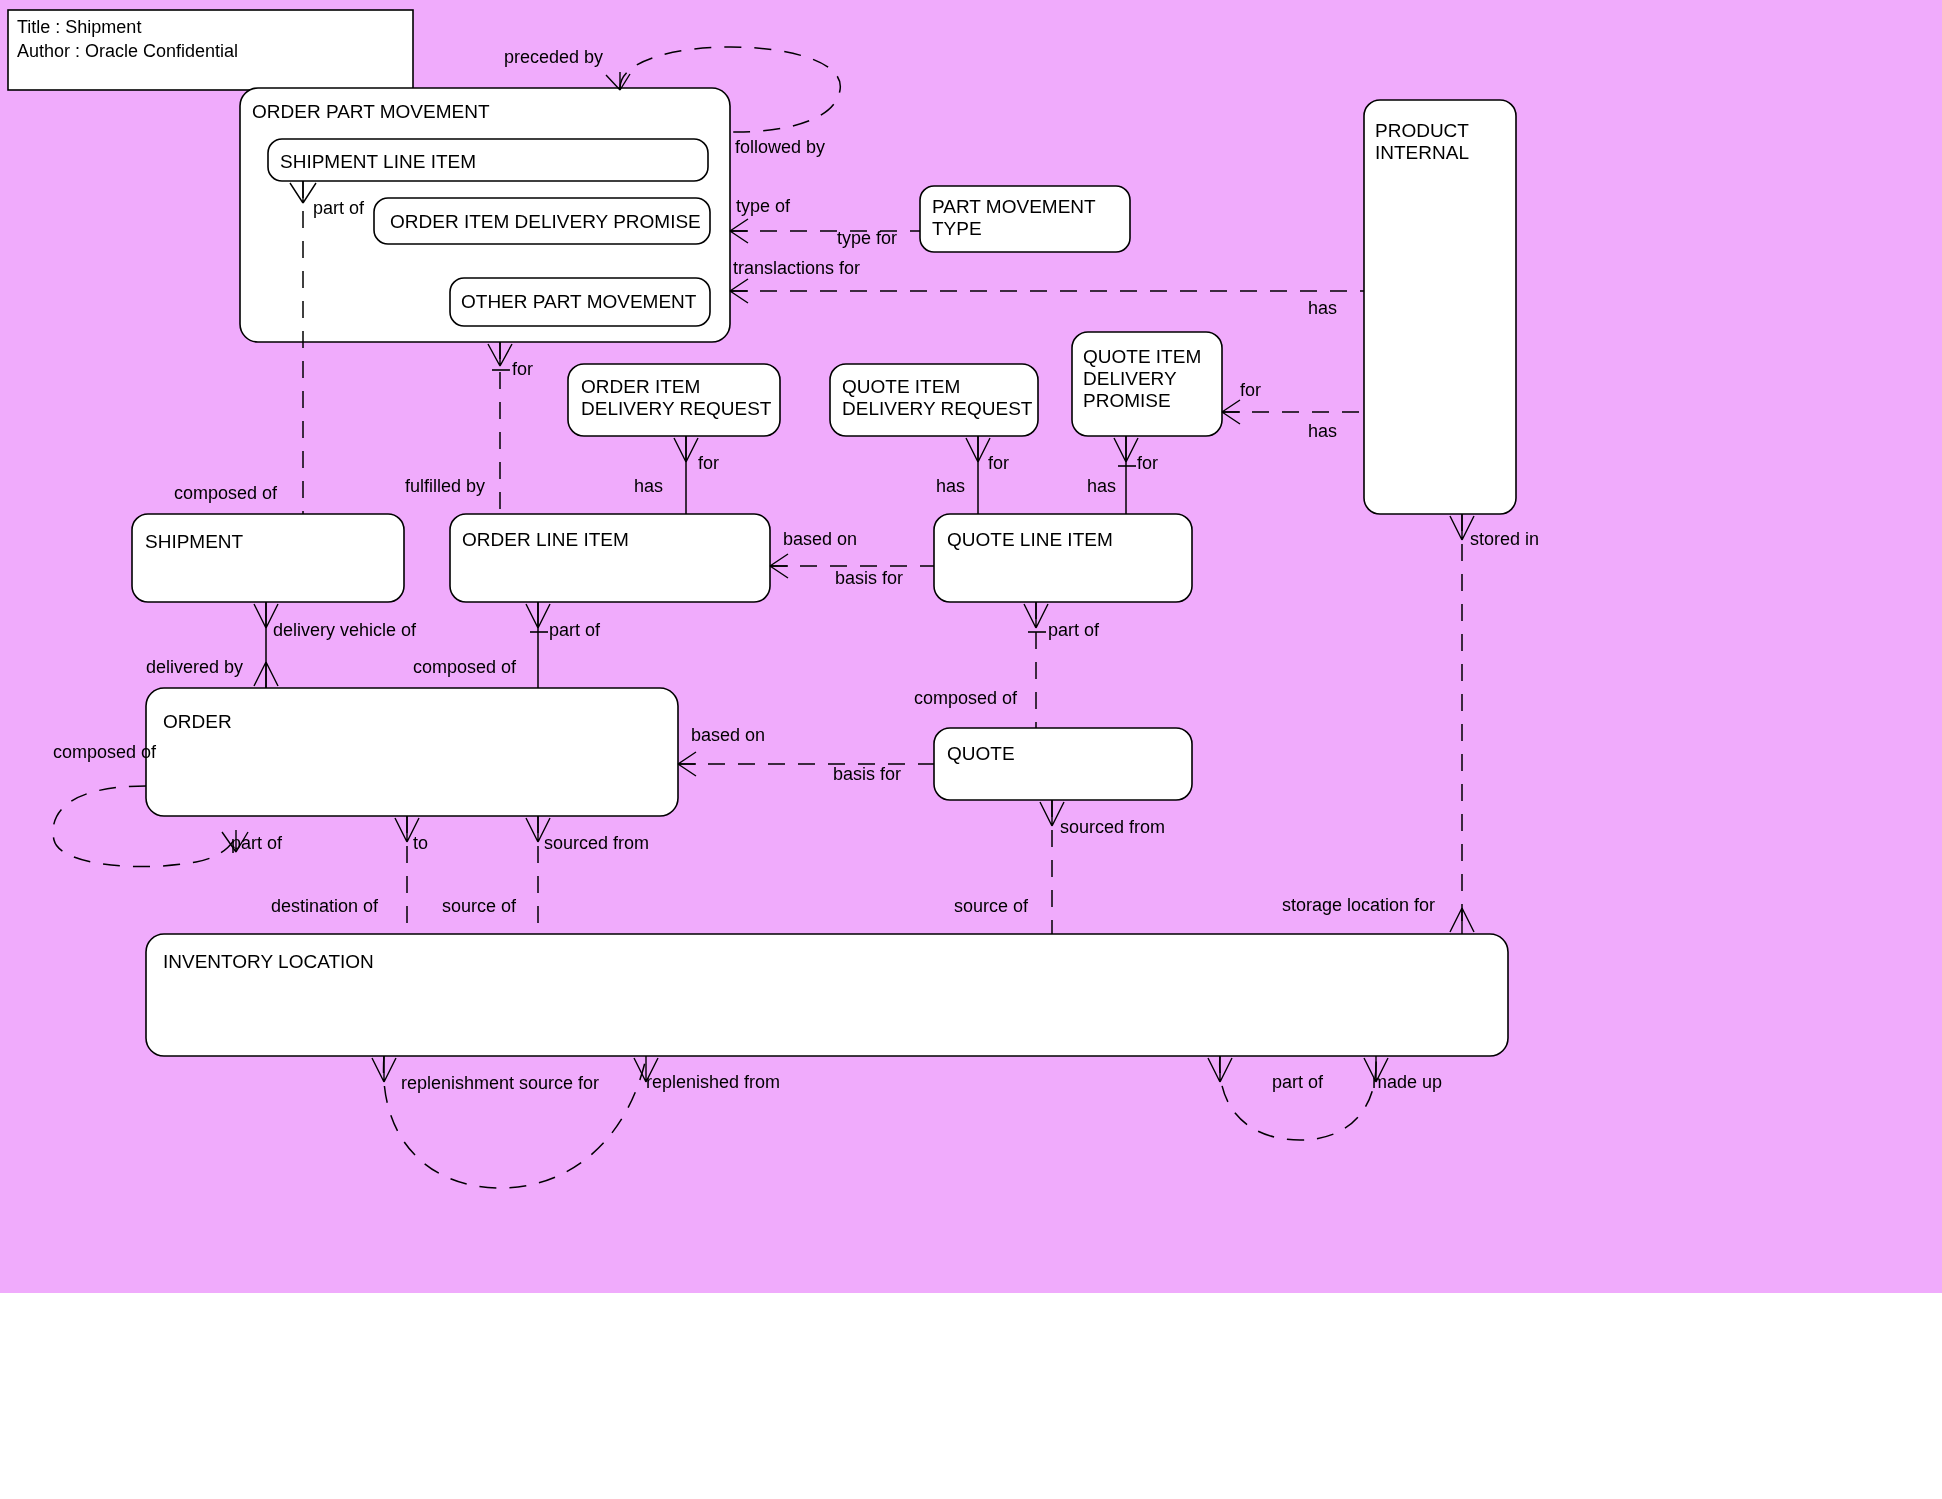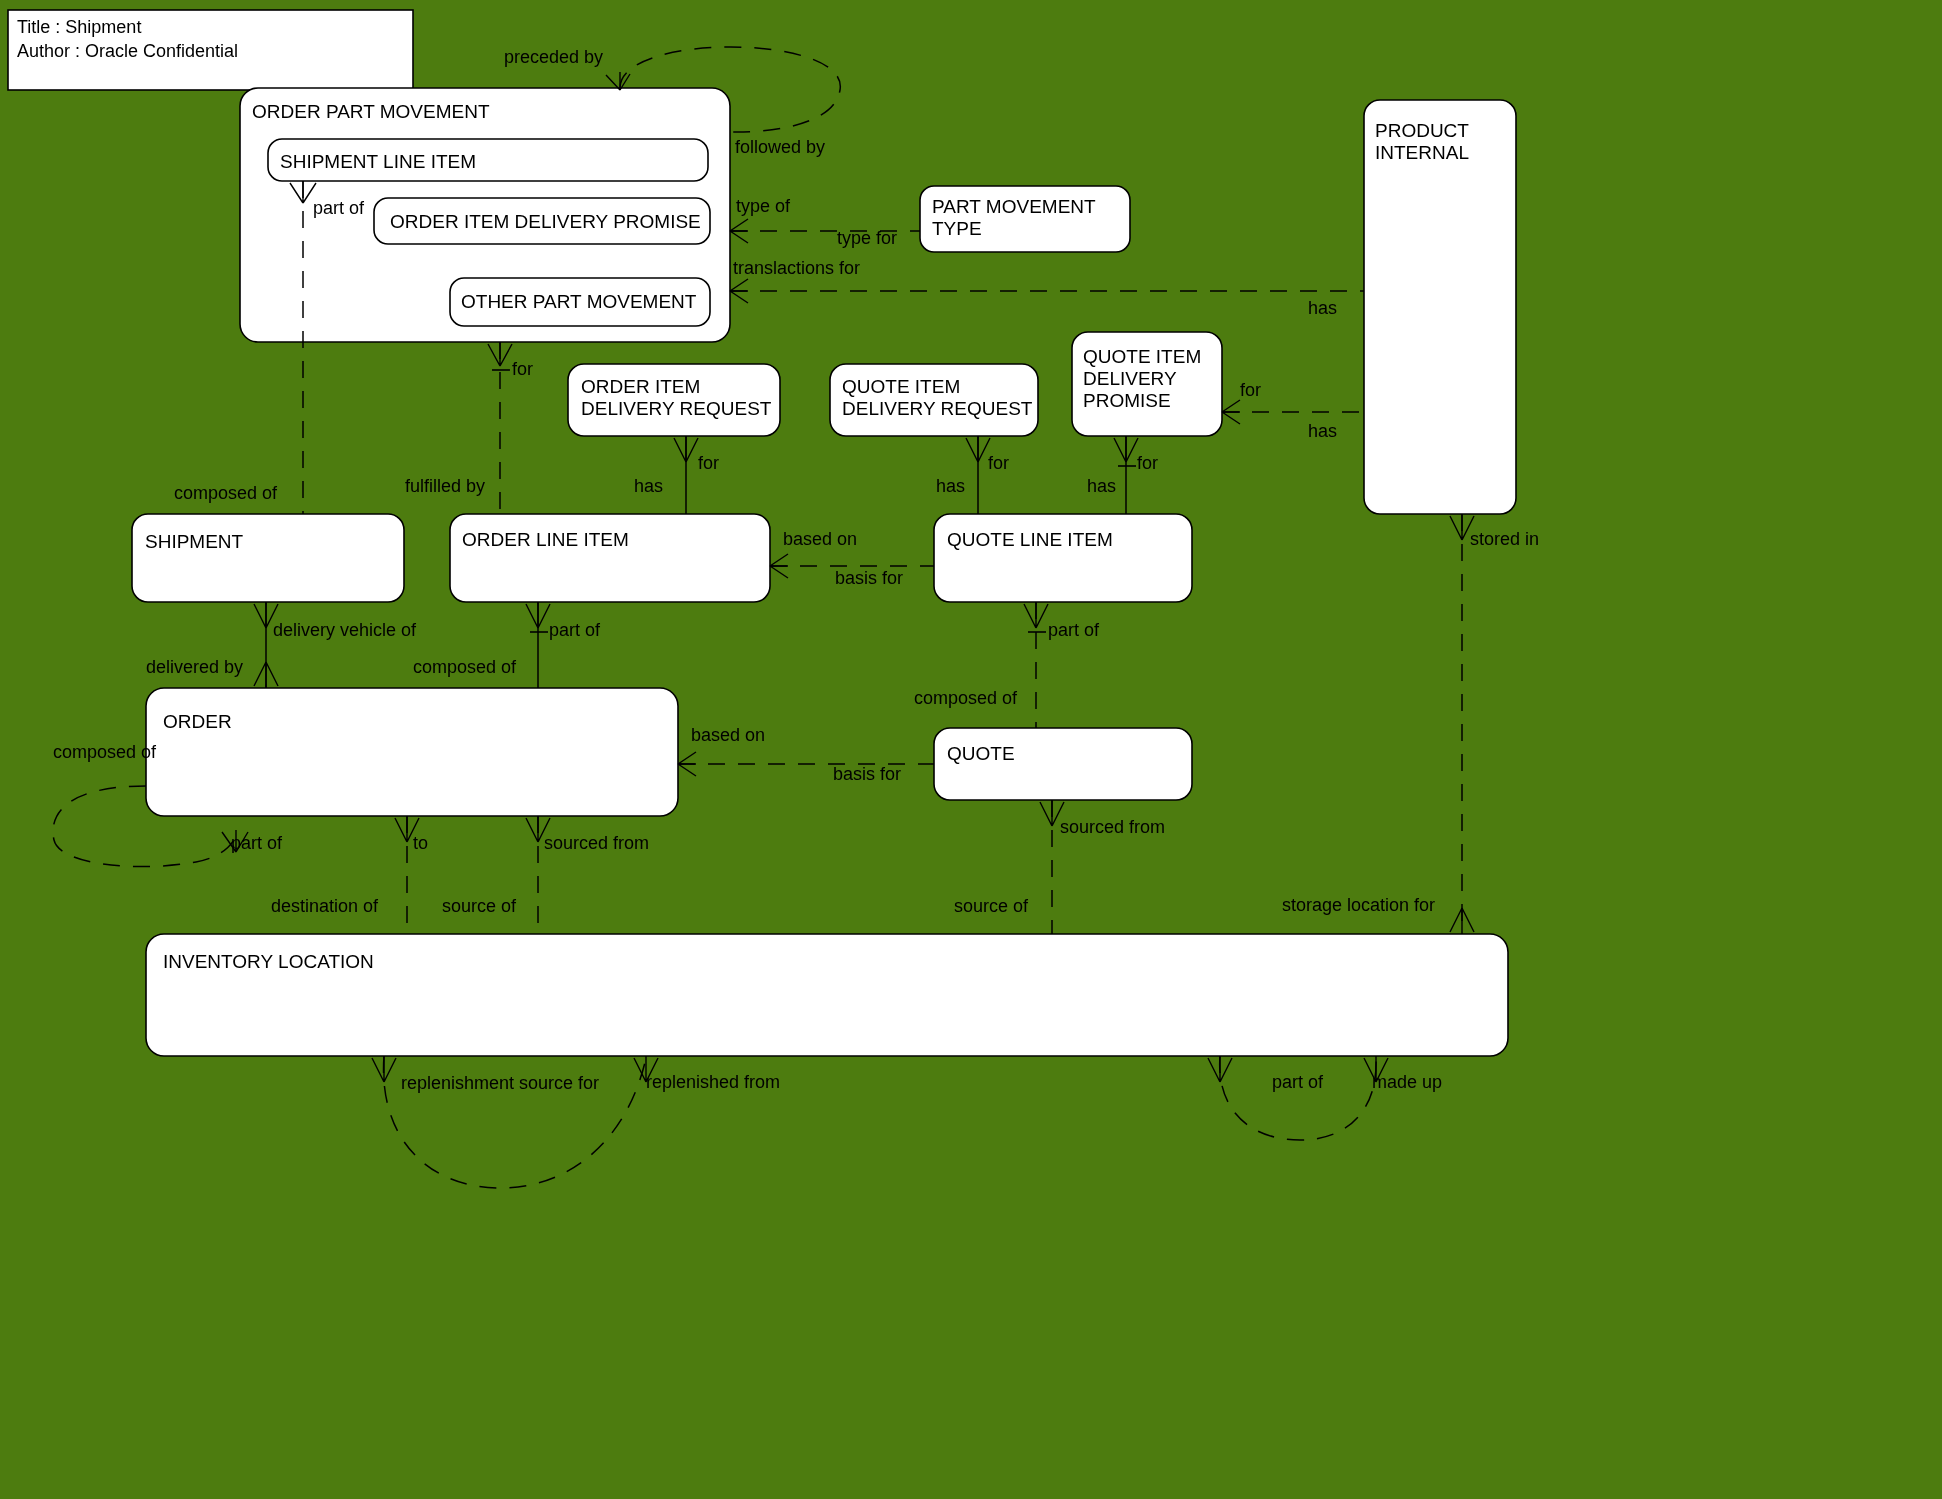--- a/index.html
+++ b/index.html
@@ -6,22 +6,22 @@
     margin: 0;
     padding: 0;
     background: #ffffff;
   }
   body {
     font-family: "Liberation Sans", sans-serif;
   }
   #canvas {
     position: relative;
     width: 1942px;
-    height: 1499px;
-    background: #4d7c0f;
+    height: 1293px;
+    background: #f0abfc;
     overflow: hidden;
   }
   svg.diagram {
     position: absolute;
     top: 0;
     left: 0;
     width: 1942px;
     height: 1499px;
   }
   .ent-rect {

